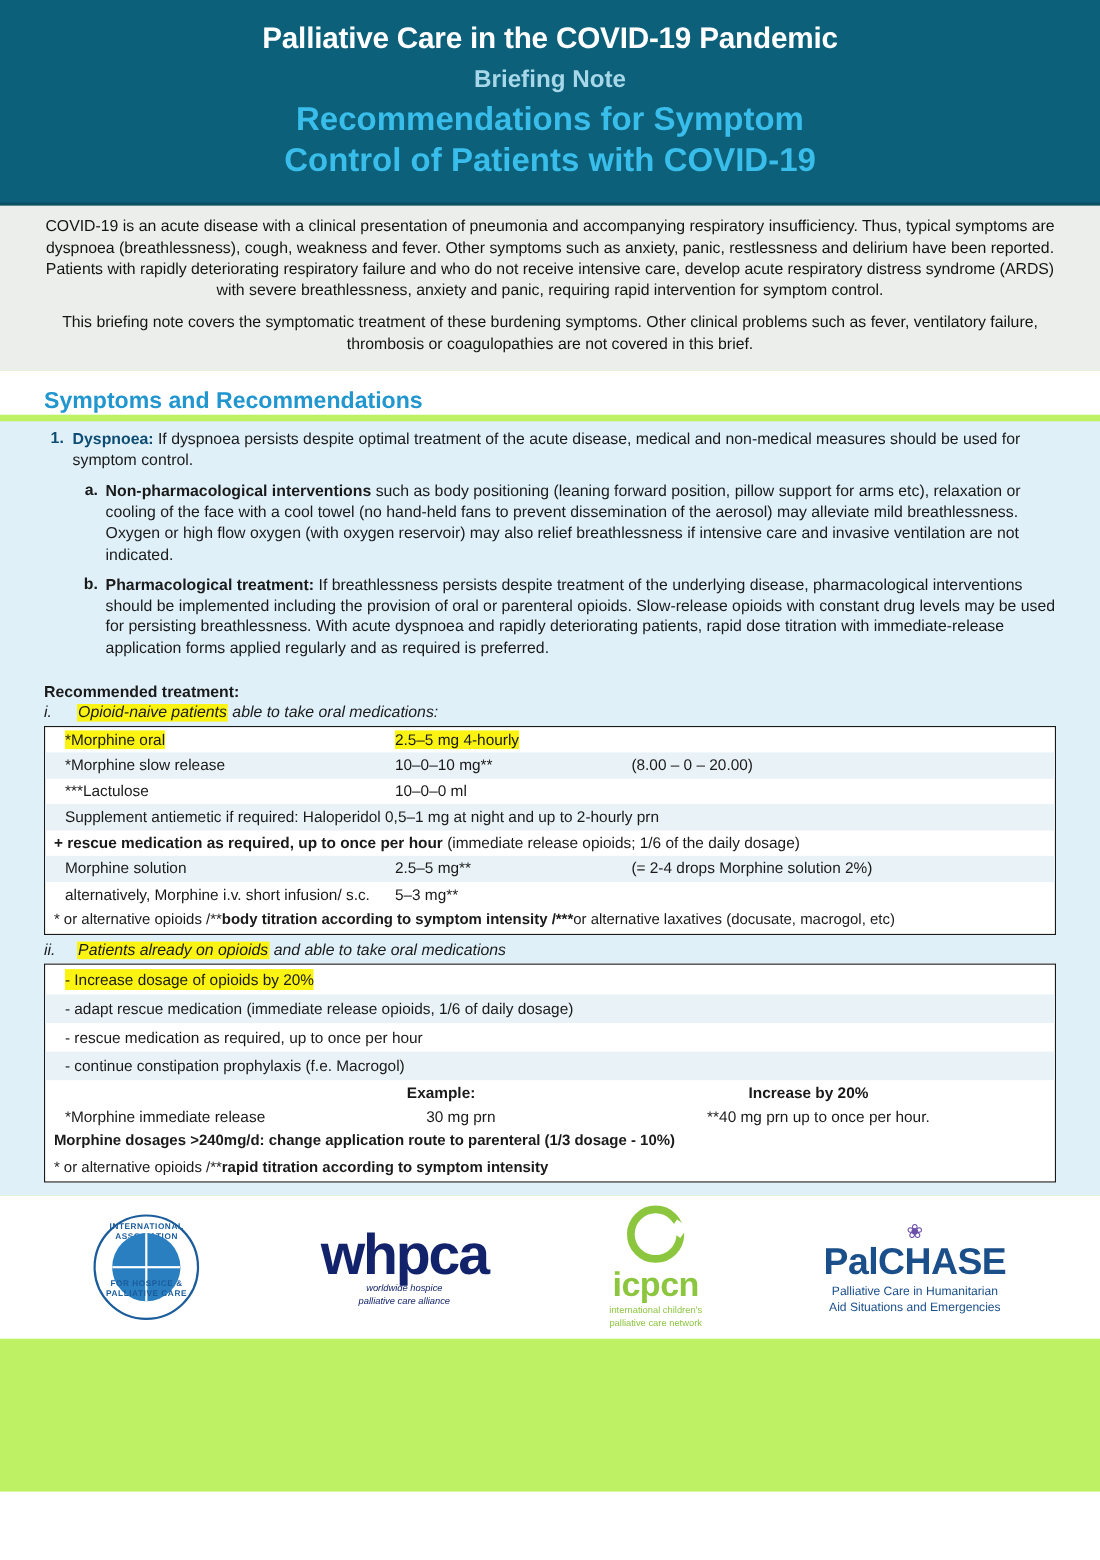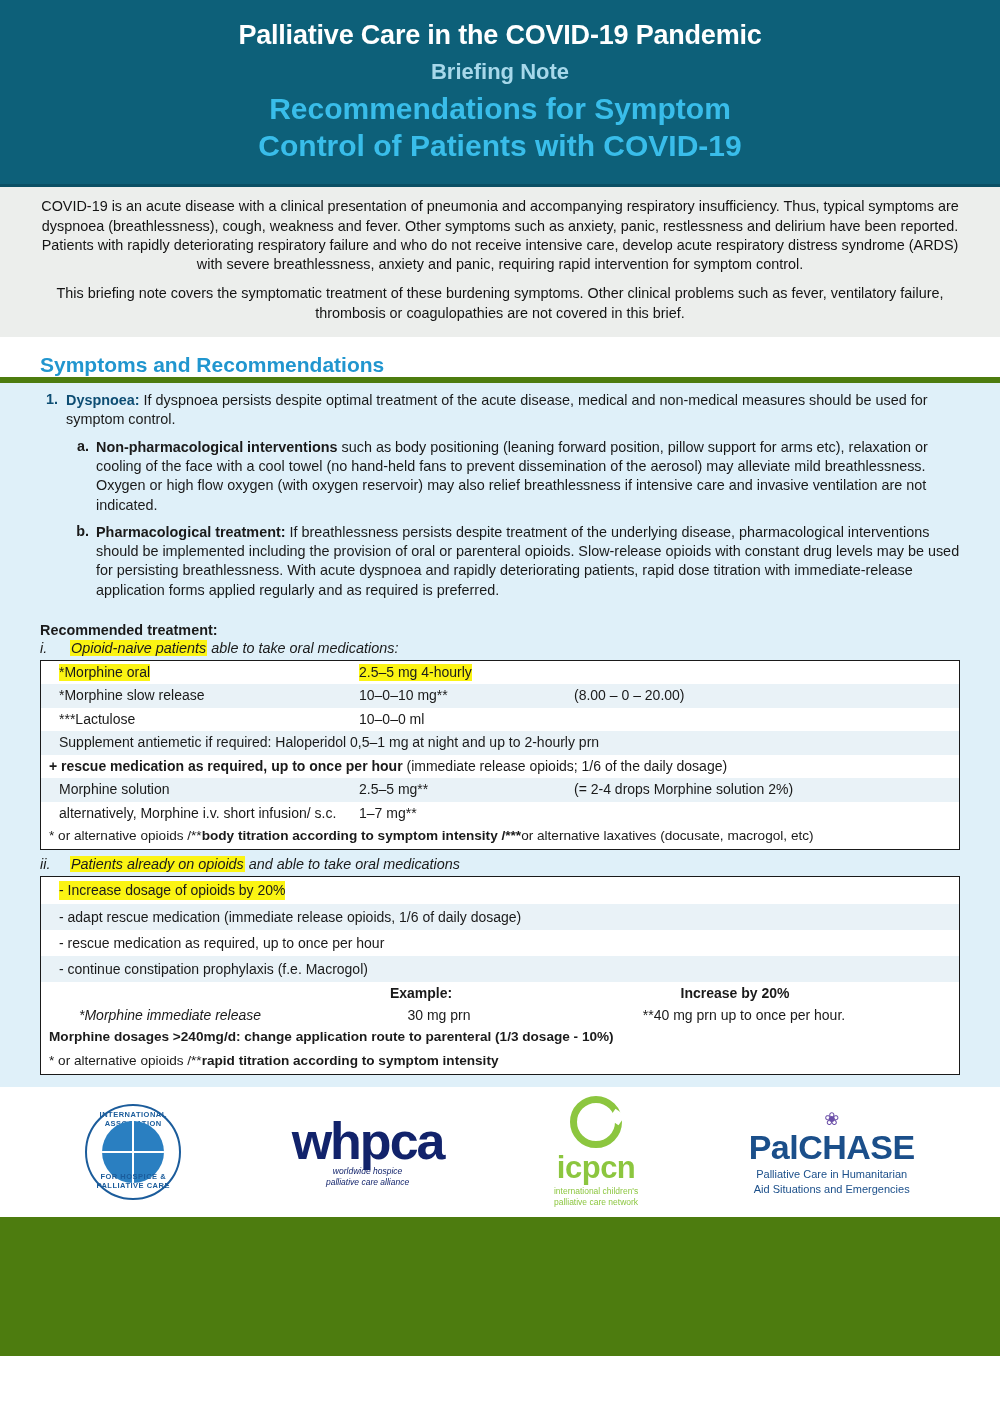--- a/index.html
+++ b/index.html
@@ -11,21 +11,21 @@
     width: 1000px;
     height: 1418px;
     font-family: "Liberation Sans", sans-serif;
     color: #1a1a1a;
     overflow: hidden;
   }
   .page {
     position: relative;
     width: 1000px;
     height: 1356px;
-    background: #4d7c0f;
+    background: #bef264;
     box-sizing: border-box;
   }
 
   
   .header {
     background: #0d6079;
     padding: 14px 40px 18px 40px;
     text-align: center;
     border-bottom: 3px solid #0a4f64;
   }
@@ -186,24 +186,24 @@
 
   .box2-row {
     font-size: 14px;
     line-height: 1.3;
     padding: 4px 8px 4px 18px;
   }
   .box2-row.shaded { background: #e9f2f7; }
   .box2-cols {
     display: flex;
     font-size: 14px;
-    padding: 3px 20px;
+    padding: 3px 0;
     align-items: flex-end;
   }
-  .b1 { flex: 0 0 250px; font-style: italic; }
+  .b1 { flex: 0 0 250px; }
   .b2 { flex: 0 0 220px; }
   .b3 { flex: 1; }
   .center { text-align: center; }
 
   
   .footer {
     background: #ffffff;
     height: 130px;
     display: flex;
     align-items: center;
@@ -239,21 +239,21 @@
   .iahpc-inner::after { top: 0; bottom: 0; left: 30px; width: 2px; }
   .iahpc-arc-top, .iahpc-arc-bottom {
     position: absolute;
     left: 0; right: 0;
     font-size: 7.5px;
     font-weight: bold;
     color: #1b5c9b;
     letter-spacing: 0.5px;
   }
   .iahpc-arc-top { top: 4px; text-align: center; }
-  .iahpc-arc-bottom { bottom: 8px; text-align: center; }
+  .iahpc-arc-bottom { bottom: 18px; text-align: center; }
 
   .whpca-text {
     font-size: 52px;
     font-weight: bold;
     color: #12236b;
     letter-spacing: -2px;
     line-height: 0.9;
   }
   .whpca-sub {
     font-size: 8.5px;
@@ -395,21 +395,21 @@
           <b>+ rescue medication as required, up to once per hour</b><span> (immediate release opioids; 1/6 of the daily dosage)</span>
         </div>
       </div>
       <div class="box-row indent-1 shaded">
         <div class="c1">Morphine solution</div>
         <div class="c2">2.5–5 mg**</div>
         <div class="c3">(= 2-4 drops Morphine solution 2%)</div>
       </div>
       <div class="box-row indent-1">
         <div class="c1">alternatively, Morphine i.v. short infusion/ s.c.</div>
-        <div class="c2">1–7 mg**</div>
+        <div class="c2">5–3 mg**</div>
         <div class="c3"></div>
       </div>
       <div class="note-row">
         <span>* or alternative opioids /**</span><b>body titration according to symptom intensity /***</b><span>or alternative laxatives (docusate, macrogol, etc)</span>
       </div>
     </div>
 
     <div class="roman-line">
       <div class="roman-marker">ii.</div>
       <div>

